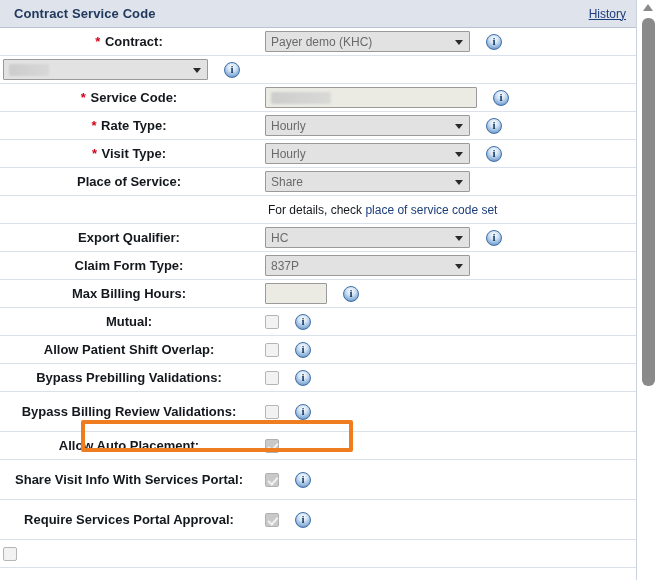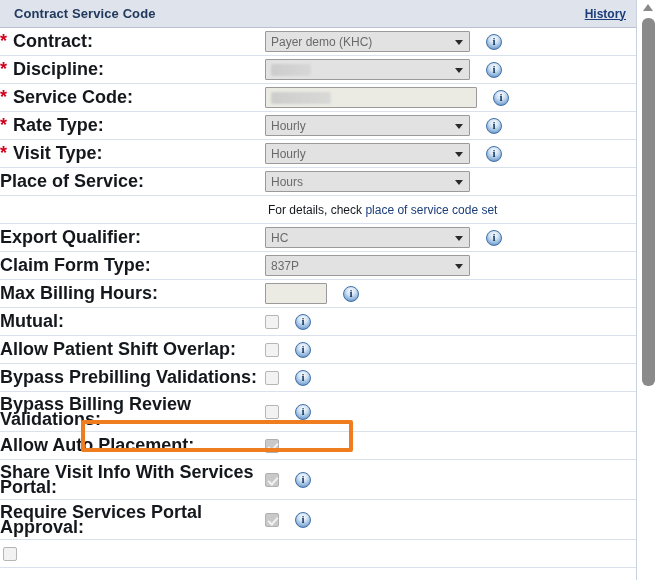--- a/index.html
+++ b/index.html
@@ -38,21 +38,21 @@
     padding: 0 10px 0 14px;
   }
   .panel-title {
     font-size: 13px;
     font-weight: bold;
     color: #20395c;
     letter-spacing: .1px;
   }
   .history-link {
     font-size: 12px;
-    font-weight: bold;
+    font-weight: normal;
     color: #1b3d7a;
     text-decoration: underline;
     cursor: pointer;
   }
 
   
   .form-body { padding: 0; }
 
   .row {
     display: flex;
@@ -60,23 +60,23 @@
     border-bottom: 1px solid #dbe1ec;
     min-height: 28px;
     padding: 3px 0;
     position: relative;
   }
   .row.tall { min-height: 40px; }
 
   .label {
     width: 262px;
     flex: 0 0 262px;
-    text-align: left;
+    text-align: center;
     padding-right: 4px;
-    font-size: 18px;
+    font-size: 13px;
     font-weight: bold;
     color: #14181d;
     line-height: 15px;
   }
   .req {
     color: #d0021b;
     font-weight: bold;
     margin-right: 1px;
   }
 
@@ -262,21 +262,20 @@
           <div class="control">
             <div class="sel">
               <span>Payer demo (KHC)</span>
             </div>
             <span class="info-icon">
               <i>i</i>
             </span>
           </div>
         </div>
         <div class="row">
-          <div class="label"><span class="req">*</span> <span>Discipline:</span></div>
           <div class="control">
             <div class="sel">
               <span class="blob w40"></span>
             </div>
             <span class="info-icon">
               <i>i</i>
             </span>
           </div>
         </div>
         <div class="row">
@@ -309,21 +308,21 @@
             </div>
             <span class="info-icon">
               <i>i</i>
             </span>
           </div>
         </div>
         <div class="row">
           <div class="label"><span>Place of Service:</span></div>
           <div class="control">
             <div class="sel">
-              <span>Hours</span>
+              <span>Share</span>
             </div>
           </div>
         </div>
         <div class="row">
           <div class="label"></div>
           <div class="control">
             <div class="hint"><span>For details, check </span><a>place of service code set</a></div>
           </div>
         </div>
         <div class="row">

